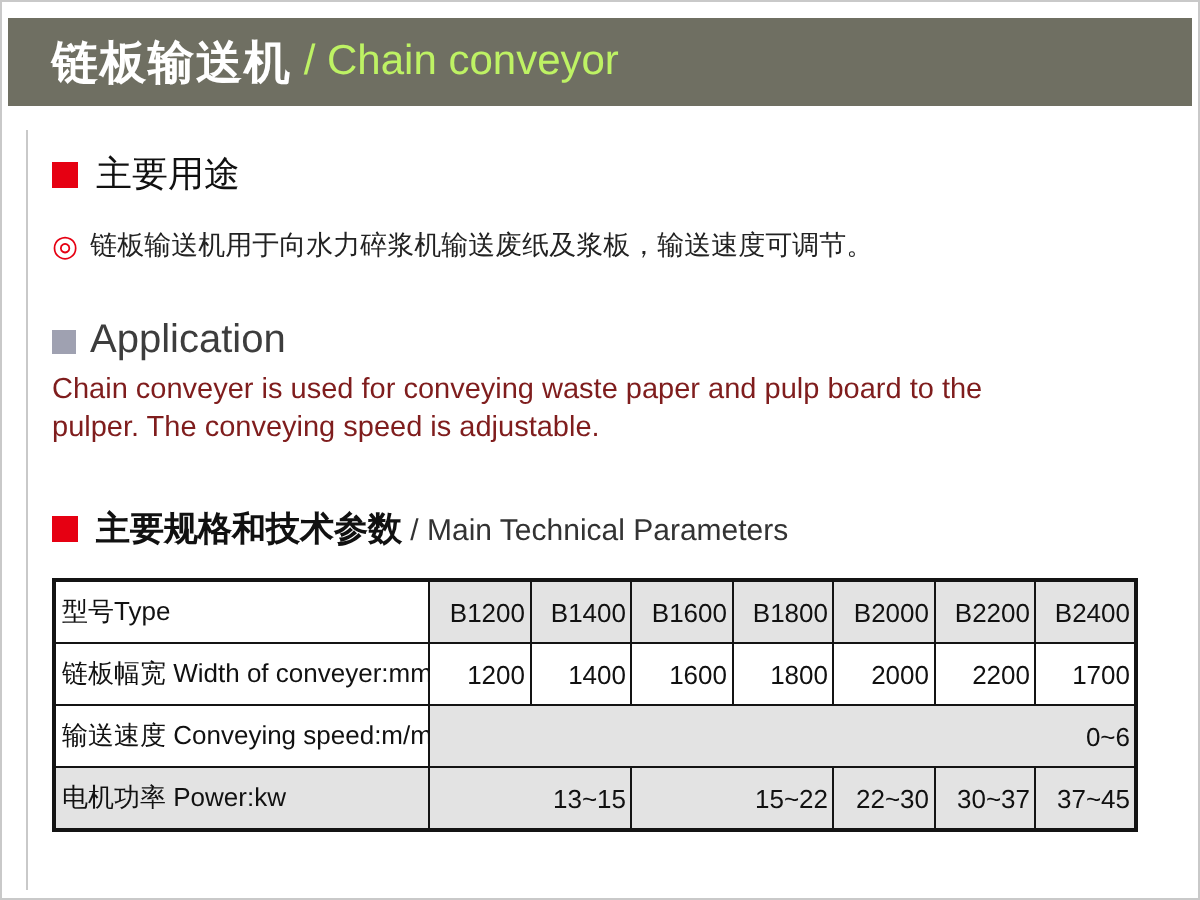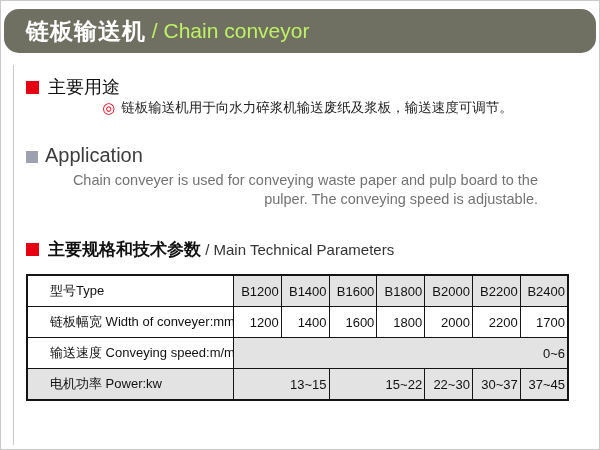--- a/index.html
+++ b/index.html
@@ -11,42 +11,42 @@
     font-family:"Liberation Sans","DejaVu Sans",sans-serif;
     color:#222;
     overflow:hidden;
     position:relative;
   }
   
   .header-bar{
     position:absolute;top:8px;left:3px;right:3px;height:44px;
     background:var(--header-bar,#6f6f62);
     display:flex;align-items:center;
-    padding-left:22px;box-sizing:border-box;border-radius:15px;
+    padding-left:22px;box-sizing:border-box;
   }
   .header-bar .title-zh{color:#fff;font-size:23px;font-weight:bold;letter-spacing:1px;}
   .header-bar .title-en{color:#bef264;font-size:21px;font-weight:400;white-space:pre;}
   
   .left-rule{
     position:absolute;left:12px;top:64px;bottom:4px;width:1px;
     background:#c9c9c9;
   }
   
   .content{position:absolute;top:52px;left:25px;right:10px;}
   .sq{
     display:inline-block;width:13px;height:13px;
     background:var(--accent-red,#e60012);
     margin-right:9px;vertical-align:-1px;
   }
   .sq.gray{background:var(--app-bullet,#9fa1b1);width:12px;height:12px;margin-right:7px;}
   .usage-heading{margin-top:22px;font-size:18px;font-weight:normal;color:#111;}
-  .usage-item{font-size:13.5px;color:#222;text-align:center;}
+  .usage-item{margin-top:15px;font-size:13.5px;color:#222;}
   .usage-item .ring{color:var(--accent-red,#e60012);font-size:15px;margin-right:6px;vertical-align:-1px;}
   .app-heading{margin-top:27px;font-size:20px;color:#3d3d3d;}
-  .app-body{margin-top:4px;font-size:14.5px;line-height:19px;color:#737373;max-width:512px;text-align:right;}
+  .app-body{margin-top:4px;font-size:14.5px;line-height:19px;color:#7f1d1d;max-width:512px;}
   .params-heading{margin-top:29px;}
   .params-heading .zh{font-size:17px;font-weight:bold;color:#111;}
   .params-heading .en{font-size:15px;font-weight:400;color:#333;white-space:pre;}
   
   table.params{
     margin-top:13px;
     border-collapse:collapse;
     width:543px;
     table-layout:fixed;
     font-size:13px;color:#111;
@@ -56,21 +56,21 @@
     border:1px solid #141414;
     height:30px;
     text-align:right;
     padding:0 2px;
     background:#fff;
     font-weight:normal;
     overflow:hidden;white-space:nowrap;
   }
   table.params td.label{
     text-align:left;
-    padding-left:22px;
+    padding-left:3px;
     width:181px;
   }
   table.params td.shaded{background:var(--cell-shade,#e3e3e3);}
 </style>
 </head>
 <body style="--header-bar: #6f6f62; --accent-red: #e60012; --app-bullet: #9fa1b1; --cell-shade: #e3e3e3;">
 
 <div class="header-bar">
   <span class="title-zh">链板输送机</span>
     <span class="title-en"> / Chain conveyor</span>

